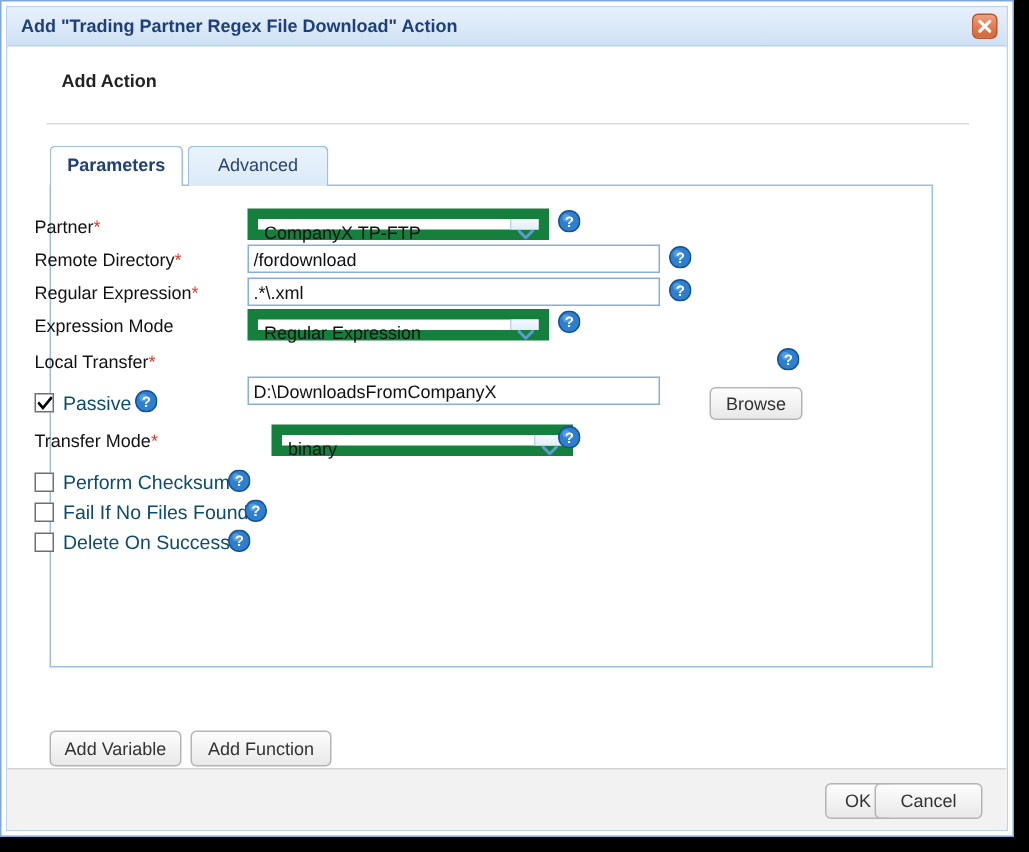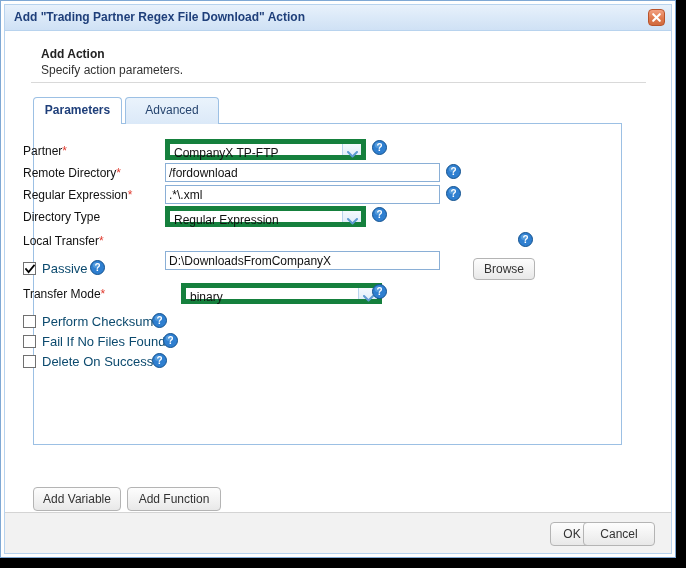--- a/index.html
+++ b/index.html
@@ -176,21 +176,21 @@
     color: #111111;
     padding: 0 3px;
     outline: none;
   }
 
   
   .sel {
     position: absolute;
     height: 21px;
     box-sizing: border-box;
-    border: 5px solid #15803d;
+    border: 7px solid #15803d;
     background: #ffffff;
     cursor: pointer;
   }
   .sel-val {
     position: absolute;
     left: 4px; top: 2px;
     font-size: 12px;
     color: #111111;
     white-space: nowrap;
   }
@@ -279,21 +279,20 @@
       <div class="close-btn">
         <svg width="15" height="15" viewBox="0 0 15 15">
           <path d="M4.2 4.2 L10.8 10.8 M10.8 4.2 L4.2 10.8" stroke="#ffffff" stroke-width="2.1" stroke-linecap="round" fill="none"></path>
         </svg>
       </div>
     </div>
 
     <div class="content">
 
       <div class="head-title">Add Action</div>
-      <div class="head-sub">Specify action parameters.</div>
       <div class="head-rule"></div>
 
       <div class="tabs">
         <div class="tab inactive tab-advanced">Advanced</div>
         <div class="tab active tab-parameters">Parameters</div>
       </div>
 
       <div class="panel"></div>
       <div class="panel-notch"></div>
 
@@ -334,21 +333,21 @@
         <div class="help" style="left:441px; top:1px;">
           <svg width="15" height="15" viewBox="0 0 15 15">
               <circle cx="7.5" cy="7.5" r="7" fill="#2f7fd0" stroke="#13528f" stroke-width="1"></circle>
               <circle cx="5.6" cy="5.2" r="2.6" fill="#63a6e0" opacity="0.75"></circle>
               <text x="7.5" y="11" font-family="Liberation Sans, sans-serif" font-size="10" font-weight="bold" fill="#ffffff" text-anchor="middle">?</text>
             </svg>
         </div>
       </div>
 
       <div class="row" style="top:175px;">
-        <div class="lbl" style="top:0;"><span>Directory Type</span><span class="req"></span></div>
+        <div class="lbl" style="top:0;"><span>Expression Mode</span><span class="req"></span></div>
         <div class="sel" style="left:160px; top:-1px; width:201px;">
           <div class="sel-val">Regular Expression</div>
           <div class="sel-btn">
             <svg width="11" height="7" viewBox="0 0 11 7">
                 <path d="M1 1 L5.5 5.5 L10 1" stroke="#5e9ad1" stroke-width="2" fill="none" stroke-linecap="round" stroke-linejoin="round"></path>
               </svg>
           </div>
         </div>
         <div class="help" style="left:367px; top:0;">
           <svg width="15" height="15" viewBox="0 0 15 15">

